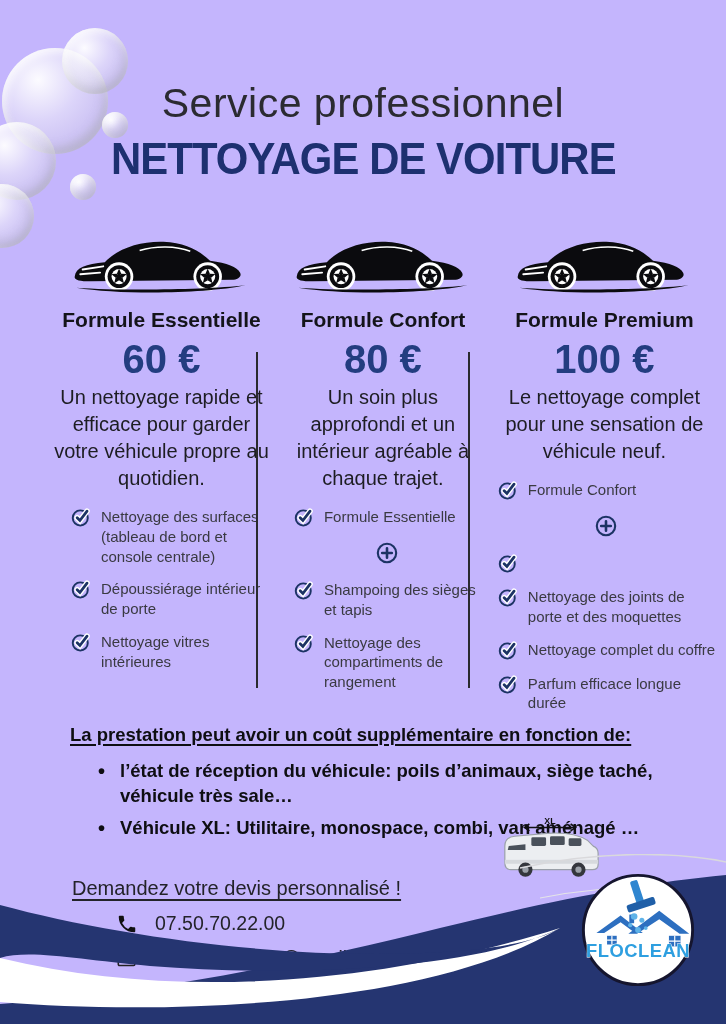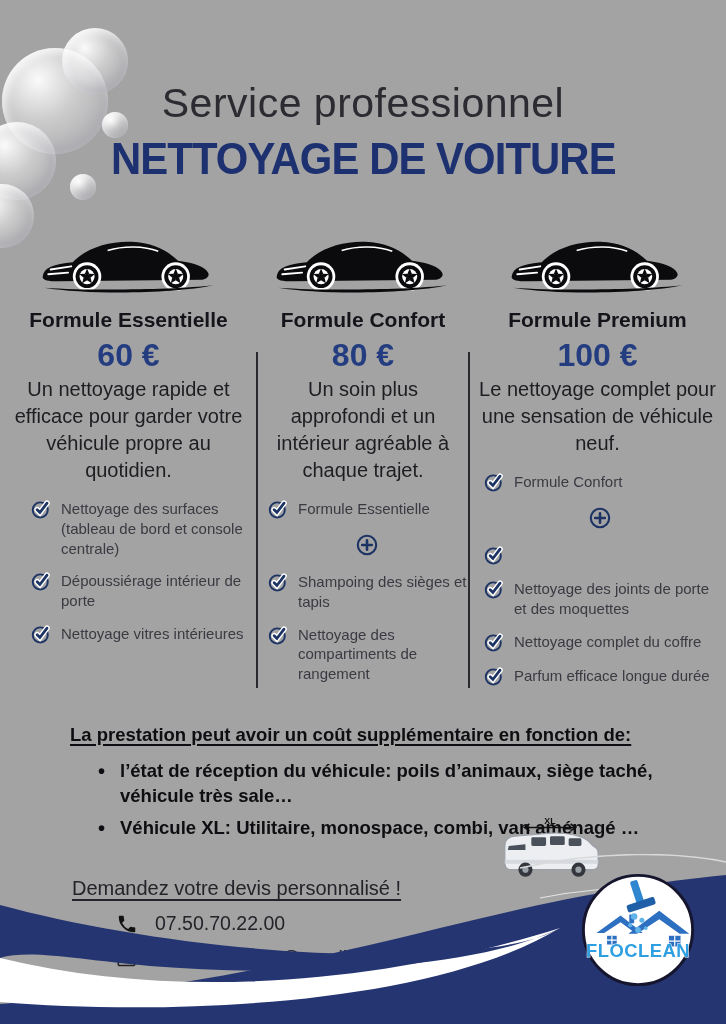--- a/index.html
+++ b/index.html
@@ -2,42 +2,42 @@
 <html style="--navy: #1d3070; --price: #233d80; --check: #1c3364; --wave: #253571; --logo-blue: #2e9fe0;"><head>
 <meta charset="utf-8">
 <style>
   :root{
     --navy:#1d3070; --price:#233d80; --check:#1c3364; --wave:#253571;
     --logo-blue:#2e9fe0; --ink:#17171c; --body:#3a3a42;
   }
   *{margin:0;padding:0;box-sizing:border-box;}
   html,body{background:#fff;}
   body{font-family:"Liberation Sans","DejaVu Sans",sans-serif;color:var(--ink);}
-  .page{position:relative;width:726px;height:1024px;margin:0 auto;background:#a3a3a3;overflow:hidden;}
+  .page{position:relative;width:726px;height:1024px;margin:0 auto;background:#c4b5fd;overflow:hidden;}
 
   
   .bubble{position:absolute;border-radius:50%;
     background:radial-gradient(circle at 34% 30%, rgba(255,255,255,.95) 0%, rgba(244,244,246,.5) 40%, rgba(222,222,227,.35) 66%, rgba(172,172,180,.6) 90%, rgba(150,150,158,.75) 100%);
     box-shadow:inset -4px -6px 10px rgba(160,160,170,.35), inset 3px 4px 8px rgba(255,255,255,.9);}
 
   
   .header{position:absolute;top:80px;left:0;width:100%;text-align:center;}
   .title{font-size:41px;font-weight:500;color:#2b2b31;letter-spacing:.5px;}
   .subtitle{display:inline-block;margin-top:6px;font-size:45px;font-weight:800;color:var(--navy);
     letter-spacing:-1px;transform:scaleX(.93);transform-origin:center;}
 
   
-  .plans{position:absolute;top:222px;left:0;width:726px;display:flex;}
+  .plans{position:absolute;top:222px;left:0;width:726px;display:flex;padding-left:40px;}
   .plan{display:flex;flex-direction:column;align-items:center;text-align:center;}
   .plan.c1{width:257px;padding:0 8px;}
   .plan.c2{width:212px;padding:0 2px;}
   .plan.c3{width:257px;padding:0 10px;}
   .car{width:182px;height:76px;margin-bottom:4px;}
   .plan-name{font-size:21px;font-weight:800;color:#14141a;margin-top:6px;}
-  .plan-price{font-size:32px;font-weight:800;color:var(--price);margin:7px 12px 5px;line-height:1;}
+  .plan-price{font-size:40px;font-weight:800;color:var(--price);margin:7px 12px 5px;line-height:1;}
   .plan-desc{font-size:20px;font-weight:400;color:#1d1d22;line-height:1.35;}
   ul.features{list-style:none;margin-top:15px;width:100%;text-align:left;}
   .c1 ul.features{padding-left:22px;}
   .c2 ul.features{padding-left:8px;}
   .c3 ul.features{padding-left:4px;}
   li.feat{display:flex;gap:9px;margin-bottom:13px;align-items:flex-start;}
   .ck{flex:0 0 22px;width:22px;height:22px;margin-top:-1px;}
   .ft{font-size:15px;color:var(--body);line-height:1.32;}
   .plusrow{width:100%;text-align:center;margin:1px 0 11px;}
   .plusrow svg{width:24px;height:24px;}

